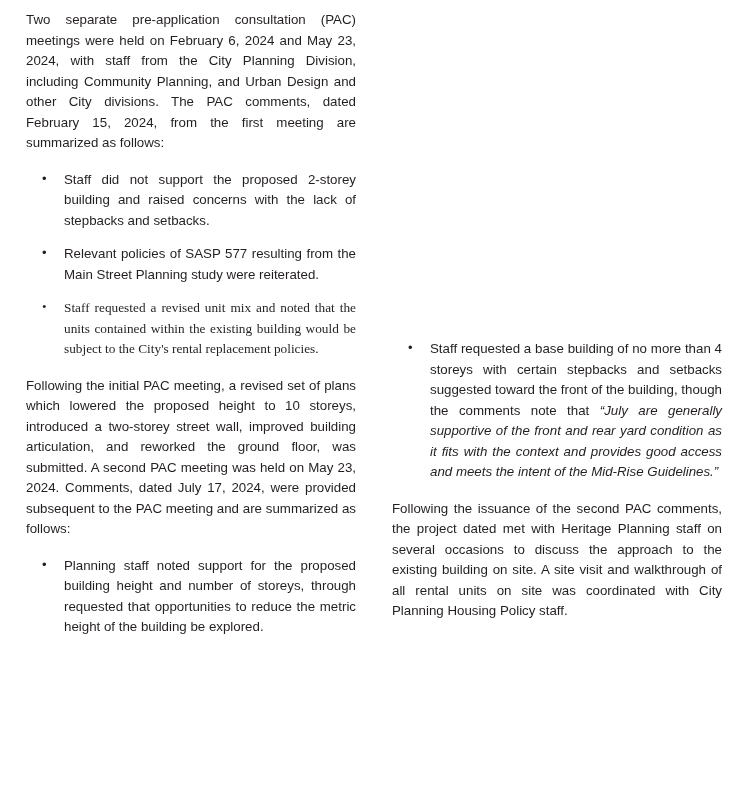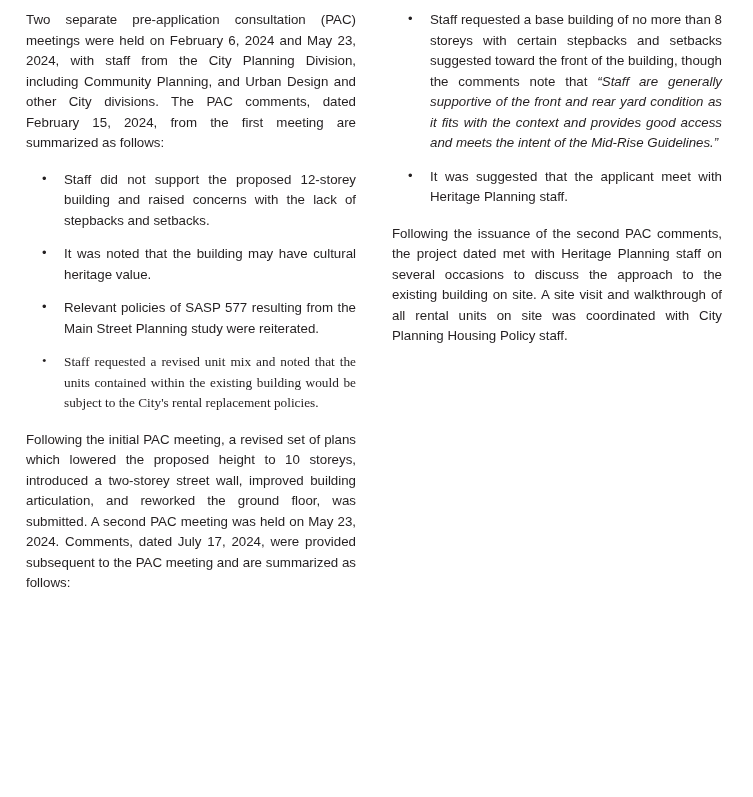--- a/index.html
+++ b/index.html
@@ -17,21 +17,21 @@
   .page {
     position: relative;
     width: 753px;
     height: 797px;
     box-sizing: border-box;
     padding: 10px 30px 0 26px;
   }
   .columns {
     display: flex;
     gap: 36px;
-    align-items: flex-start;
+    align-items: flex-end;
   }
   .col {
     width: 330px;
     flex: 0 0 330px;
   }
   p.para {
     margin: 0 0 16px 0;
     font-size: 13.3px;
     line-height: 20.5px;
     text-align: justify;
@@ -79,38 +79,39 @@
 <body>
 
 <div class="page">
   <div class="columns">
 
     <div class="col">
 
       <p class="para">Two separate pre-application consultation (PAC) meetings were held on February 6, 2024 and May 23, 2024, with staff from the City Planning Division, including Community Planning, and Urban Design and other City divisions. The PAC comments, dated February 15, 2024, from the first meeting are summarized as follows:</p>
 
       <ul class="bullets">
-        <li>Staff did not support the proposed 12-storey building and raised concerns with the lack of stepbacks and setbacks.</li>
-        <li>It was noted that the building may have cultural heritage value.</li>
+        <li>Staff did not support the proposed 2-storey building and raised concerns with the lack of stepbacks and setbacks.</li>
         <li>Relevant policies of SASP 577 resulting from the Main Street Planning study were reiterated.</li>
         <li class="nojust">Staff requested a revised unit mix and noted that the units contained within the existing building would be subject to the City's rental replacement policies.</li>
       </ul>
 
       <p class="para">Following the initial PAC meeting, a revised set of plans which lowered the proposed height to 10 storeys, introduced a two-storey street wall, improved building articulation, and reworked the ground floor, was submitted. A second PAC meeting was held on May 23, 2024. Comments, dated July 17, 2024, were provided subsequent to the PAC meeting and are summarized as follows:</p>
 
+      <ul class="bullets last">
+        <li>Planning staff noted support for the proposed building height and number of storeys, through requested that opportunities to reduce the metric height of the building be explored.</li>
+      </ul>
 
     </div>
 
     <div class="col">
 
       <ul class="bullets">
         <li>
-          <span>Staff requested a base building of no more than 8 storeys with certain stepbacks and setbacks suggested toward the front of the building, though the comments note that </span><span class="quote">“Staff are generally supportive of the front and rear yard condition as it fits with the context and provides good access and meets the intent of the Mid-Rise Guidelines.”</span>
+          <span>Staff requested a base building of no more than 4 storeys with certain stepbacks and setbacks suggested toward the front of the building, though the comments note that </span><span class="quote">“July are generally supportive of the front and rear yard condition as it fits with the context and provides good access and meets the intent of the Mid-Rise Guidelines.”</span>
         </li>
-        <li>It was suggested that the applicant meet with Heritage Planning staff.</li>
       </ul>
 
       <p class="para">Following the issuance of the second PAC comments, the project dated met with Heritage Planning staff on several occasions to discuss the approach to the existing building on site. A site visit and walkthrough of all rental units on site was coordinated with City Planning Housing Policy staff.</p>
 
     </div>
 
   </div>
 </div>
 
 </body></html>

